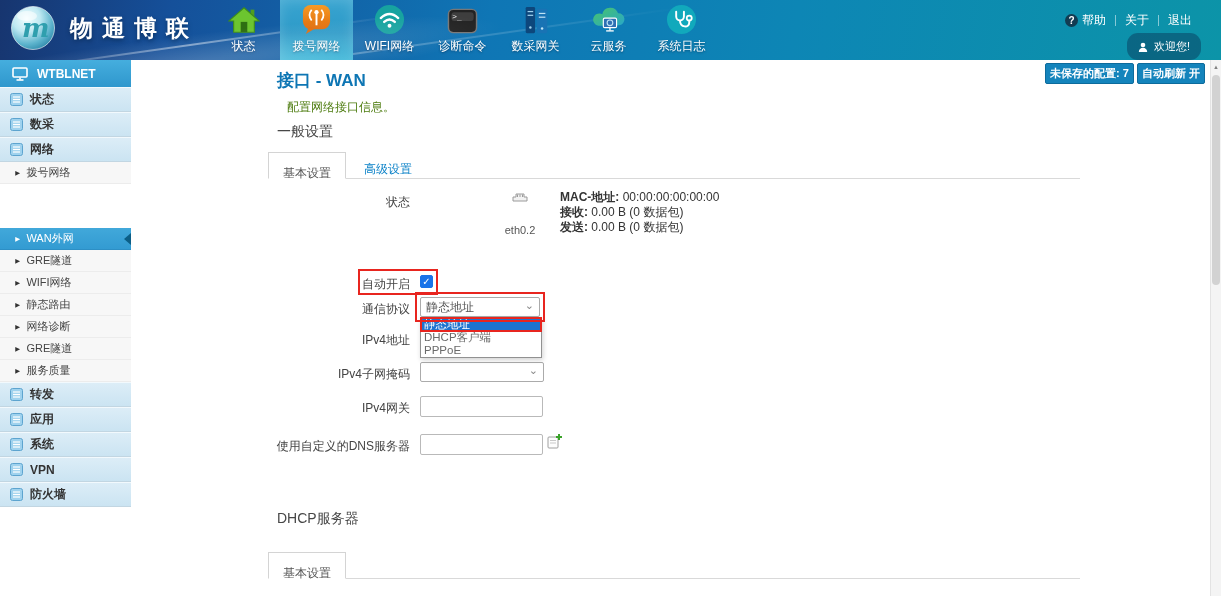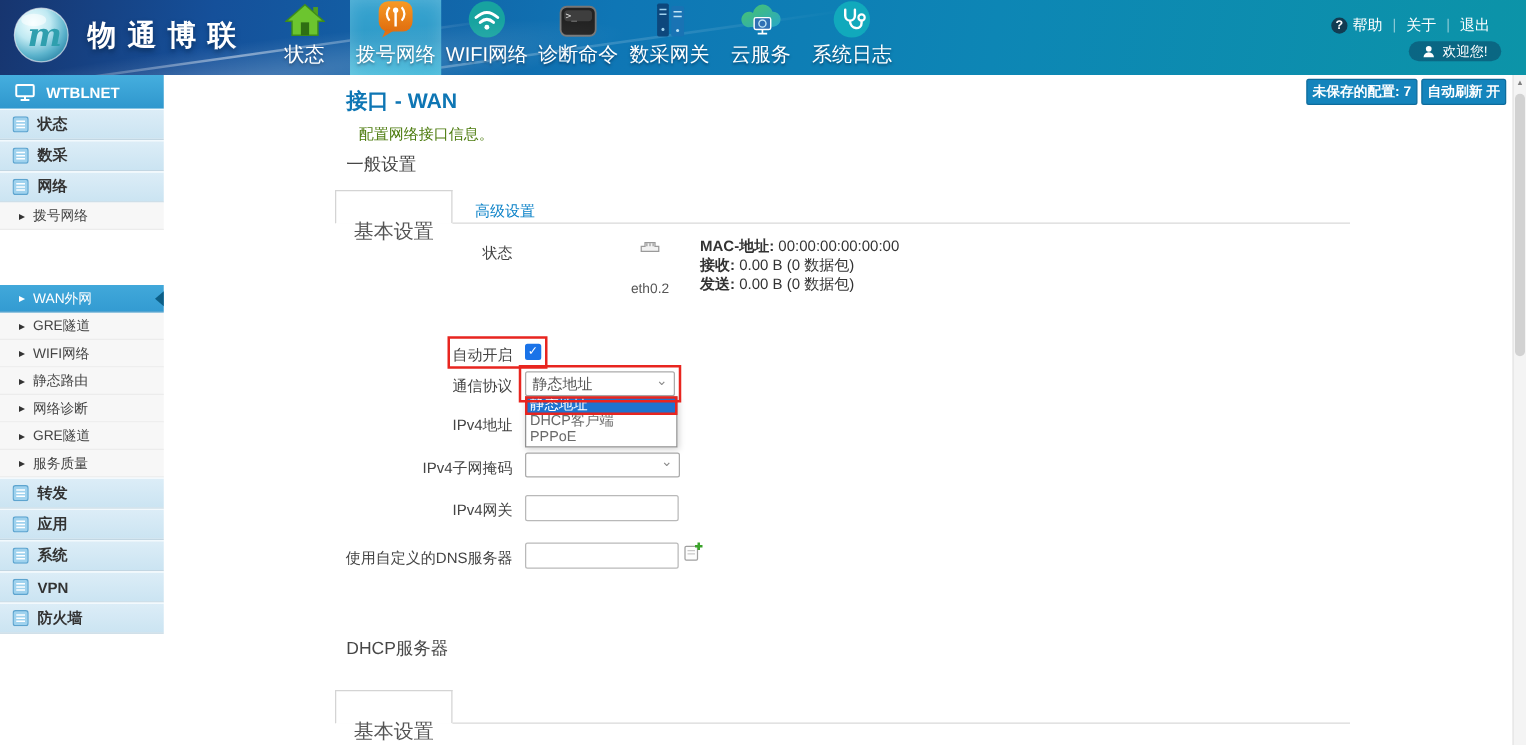--- a/index.html
+++ b/index.html
@@ -15,28 +15,28 @@
   .streak { position:absolute; height:2px; background:linear-gradient(90deg,transparent,rgba(255,255,255,.45),transparent); transform:rotate(-8deg); pointer-events:none; }
   .s1 { left:-20px; top:44px; width:420px; }
   .s2 { left:40px; top:52px; width:640px; opacity:.6; }
   .logo { position:absolute; left:10px; top:5px; display:flex; align-items:center; gap:14px; }
   .logo-text { color:#fff; font-size:23px; font-weight:bold; letter-spacing:9px; text-shadow:0 2px 4px rgba(0,30,60,.55); }
 
   .topnav { position:absolute; left:207px; top:0; height:60px; display:flex; }
   .nav-item { width:73px; height:60px; display:flex; flex-direction:column; align-items:center; justify-content:flex-end; padding-bottom:5px; gap:3px; cursor:pointer; }
   .nav-item.active { background:linear-gradient(180deg,#38a4d0 0%,#2d9ac8 55%,#31b2d6 100%); box-shadow:inset 0 0 14px rgba(255,255,255,.18); }
   .nav-item .nicon { height:33px; display:flex; align-items:flex-end; justify-content:center; }
-  .nav-item .nlabel { color:#fff; font-size:16px; text-shadow:0 1px 2px rgba(0,30,60,.5); white-space:nowrap; }
+  .nav-item .nlabel { color:#fff; font-size:12px; text-shadow:0 1px 2px rgba(0,30,60,.5); white-space:nowrap; }
 
   .hdr-links { position:absolute; top:12px; right:20px; display:flex; align-items:center; color:#fff; font-size:12px; }
   .hdr-links .lnk { padding:0 9px; cursor:pointer; display:flex; align-items:center; gap:4px; }
   .hdr-links .sep { width:1px; height:11px; background:rgba(255,255,255,.5); }
   .help-circle { width:13px; height:13px; border-radius:50%; background:#123c52; color:#fff; font-size:10px; font-weight:bold;
     display:inline-flex; align-items:center; justify-content:center; }
-  .welcome { position:absolute; top:33px; right:20px; height:16px; border-radius:11px; background:rgba(8,52,84,.45);
+  .welcome { position:absolute; top:33px; right:20px; height:27px; border-radius:11px; background:rgba(8,52,84,.45);
     color:#fff; font-size:11px; display:flex; align-items:center; gap:6px; padding:0 11px; cursor:pointer; }
 
   
   .sidebar { position:absolute; top:60px; left:0; width:131px; }
   .sb-header { height:27px; background:linear-gradient(#45aede,#2f97cd); color:#fff; font-weight:bold; font-size:12px;
     display:flex; align-items:center; gap:9px; padding-left:12px; }
   .sb-top { height:25px; background:linear-gradient(#dcedf7,#cbe4f2); border-bottom:1px solid #c2d6e2; border-top:1px solid #f2f9fd;
     display:flex; align-items:center; gap:7px; padding-left:10px; font-size:12px; font-weight:bold; color:#333; cursor:pointer; }
   .sb-sub { height:22px; background:#f7f7f7; border-bottom:1px solid #ececec; display:flex; align-items:center; gap:6px;
     padding-left:15px; font-size:11px; color:#444; cursor:pointer; }
@@ -56,21 +56,21 @@
   .badge { background:#1484bc; border:1px solid #0d6b9c; color:#fff; font-size:11px; font-weight:bold; padding:2px 4px; border-radius:2px; cursor:pointer; white-space:nowrap; }
 
   .page-title { position:absolute; left:277px; top:69px; font-size:17px; font-weight:bold; color:#0e76b4; }
   .page-sub { position:absolute; left:287px; top:99px; font-size:12px; color:#4d7c0f; }
   .sec-title { position:absolute; left:277px; font-size:14px; color:#474747; }
   #sec1 { top:123px; } #sec2 { top:510px; }
 
   .tabbar { position:absolute; left:268px; width:812px; height:27px; border-bottom:1px solid #d9d9d9; display:flex; align-items:flex-end; }
   #tabs1 { top:152px; } #tabs2 { top:552px; }
   .tab-active { height:27px; border:1px solid #d4d4d4; border-bottom:1px solid #fff; margin-bottom:-1px; background:#fff;
-    padding:22px 14px 0; font-size:16px; color:#555; cursor:default;text-align:right; }
+    padding:12px 14px 0; font-size:12px; color:#555; cursor:default;text-align:right; }
   .tab-link { padding:6px 18px 0; font-size:12px; color:#0c82c8; cursor:pointer; }
 
   .flabel { position:absolute; left:240px; width:170px; text-align:right; font-size:12px; color:#444; white-space:nowrap; }
   #lbl-status { top:194px; } #lbl-auto { top:276px; } #lbl-proto { top:301px; } #lbl-ipv4 { top:332px; z-index:1; }
   #lbl-netmask { top:366px; } #lbl-gw { top:400px; } #lbl-dns { top:438px;text-align:right; }
 
   .iface { position:absolute; left:494px; top:191px; width:52px; text-align:center; font-size:11px; color:#555; }
   .iface .ifname { display:block; margin-top:20px; }
   .macinfo { position:absolute; left:560px; top:190px; font-size:12px; color:#333; line-height:15px; }
   .macinfo b { font-weight:bold; }

